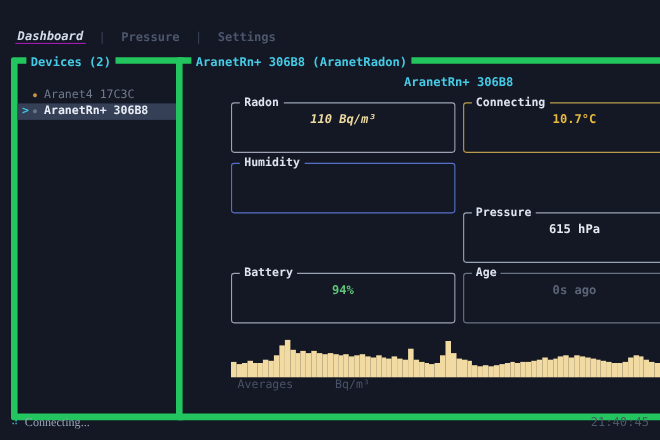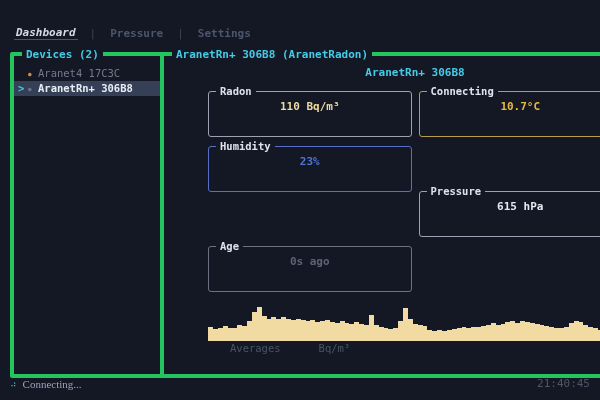--- a/index.html
+++ b/index.html
@@ -17,29 +17,29 @@
   .version{color:#555f73;margin-left:8px;}
   .counter{color:#d65454;font-weight:bold;margin-left:10px;}
   .bell{color:#d9a93f;font-weight:bold;margin-left:14px;cursor:pointer;}
   .theme{color:#93a2d9;font-weight:bold;margin-left:14px;cursor:pointer;}
   
   .tabs{position:absolute;left:14px;top:26px;font-size:11px;display:flex;align-items:center;}
   .tab{color:#4c566c;font-weight:bold;padding:0 2px;cursor:pointer;}
   .tab.active{color:#d4dbe8;border-bottom:1px solid #a21caf;font-style:italic;}
   .sep{color:#39435a;margin:0 12px;}
   
-  .panel{position:absolute;border:4px solid #22c55e;border-radius:2px;background:#141824;}
+  .panel{position:absolute;border:6px solid #22c55e;border-radius:2px;background:#141824;}
   .panel-title{
     position:absolute;top:-8px;left:8px;background:#141824;padding:0 4px;
     color:#45cbe6;font-weight:bold;font-size:11px;white-space:pre;
   }
   .panel.devices{left:10px;top:52px;width:146px;height:318px;}
   .panel.main{left:160px;top:52px;width:430px;height:318px;padding-left:36px;}
   
-  .device-list{margin-top:10px;}
+  .device-list{margin-top:21px;}
   .device-row{
     display:flex;align-items:center;font-size:10.5px;color:#717a8e;
     padding:1px 4px 1px 4px;white-space:pre;cursor:pointer;line-height:13px;
   }
   .device-row.selected{background:#353f56;color:#e8edf5;font-weight:bold;}
   .dev-prefix{width:10px;color:#3fc6e2;font-weight:bold;}
   .dev-icon{width:10px;font-size:6px;line-height:13px;text-align:left;}
   .dev-icon.amber{color:#c9913f;}
   .dev-icon.gray{color:#6a7388;}
   
@@ -49,21 +49,21 @@
   .card{position:relative;border:1px solid #8b93a7;border-radius:3px;height:44px;}
   .card-label{
     position:absolute;top:-7px;left:7px;background:#141824;padding:0 4px;
     color:#dde3ee;font-weight:bold;font-size:10.5px;white-space:pre;
   }
   .card-value{text-align:center;margin-top:8px;font-weight:bold;font-size:11px;white-space:pre;}
   
   .chart{margin-top:13px;height:36px;display:flex;align-items:flex-end;}
   .bar{flex:1;}
   .chart-footer{display:flex;color:#4a5268;font-size:10.5px;margin-top:1px;white-space:pre;}
-  .chart-footer .cf-left{margin-left:22px;}
+  .chart-footer .cf-left{margin-left:6px;}
   .chart-footer .cf-right{margin-left:38px;}
   
   .statusbar{
     position:absolute;left:10px;right:10px;top:377px;display:flex;align-items:center;
     font-size:11px;white-space:pre;
   }
   .spinner{color:#35b8c9;font-size:9px;margin-right:6px;}
   .status-text{color:#99a3b8;font-family:Liberation Serif, serif;}
   .clock{margin-left:auto;color:#4e5669;}
 </style>
@@ -98,33 +98,36 @@
   </div>
 
   <div class="panel main">
     <span class="panel-title">AranetRn+ 306B8 (AranetRadon)</span>
     <div class="main-inner">
       <div class="subtitle">AranetRn+ 306B8</div>
 
       <div class="cards">
         <div class="card" style="border-color: rgb(154, 162, 179);">
           <span class="card-label">Radon</span>
-          <div class="card-value" style="color: rgb(236, 217, 160);">110 Bq/m³</div>
+          <div class="card-value" style="color: rgb(236, 217, 160); font-style: italic;">110 Bq/m³</div>
         </div>
         <div class="card" style="border-color: rgb(185, 156, 74);">
           <span class="card-label">Connecting</span>
           <div class="card-value" style="color: rgb(230, 185, 63);">10.7°C</div>
         </div>
         <div class="card" style="border-color: rgb(86, 112, 201);">
           <span class="card-label">Humidity</span>
-          <div class="card-value" style="color: rgb(79, 116, 216);">23%</div>
         </div>
         <div class="card" style="border-color: rgb(154, 162, 179); margin-top: 45px;">
           <span class="card-label">Pressure</span>
           <div class="card-value" style="color: rgb(230, 233, 240);">615 hPa</div>
+        </div>
+        <div class="card" style="border-color: rgb(154, 162, 179);">
+          <span class="card-label">Battery</span>
+          <div class="card-value" style="color: rgb(93, 197, 121);">94%</div>
         </div>
         <div class="card" style="border-color: rgb(106, 114, 132);">
           <span class="card-label">Age</span>
           <div class="card-value" style="color: rgb(91, 99, 118);">0s ago</div>
         </div>
       </div>
 
       <div class="chart" id="chart">
           <div class="bar" style="height: 38%; background: rgb(242, 219, 163);"></div>
           <div class="bar" style="height: 32%; background: rgb(242, 219, 163);"></div>

